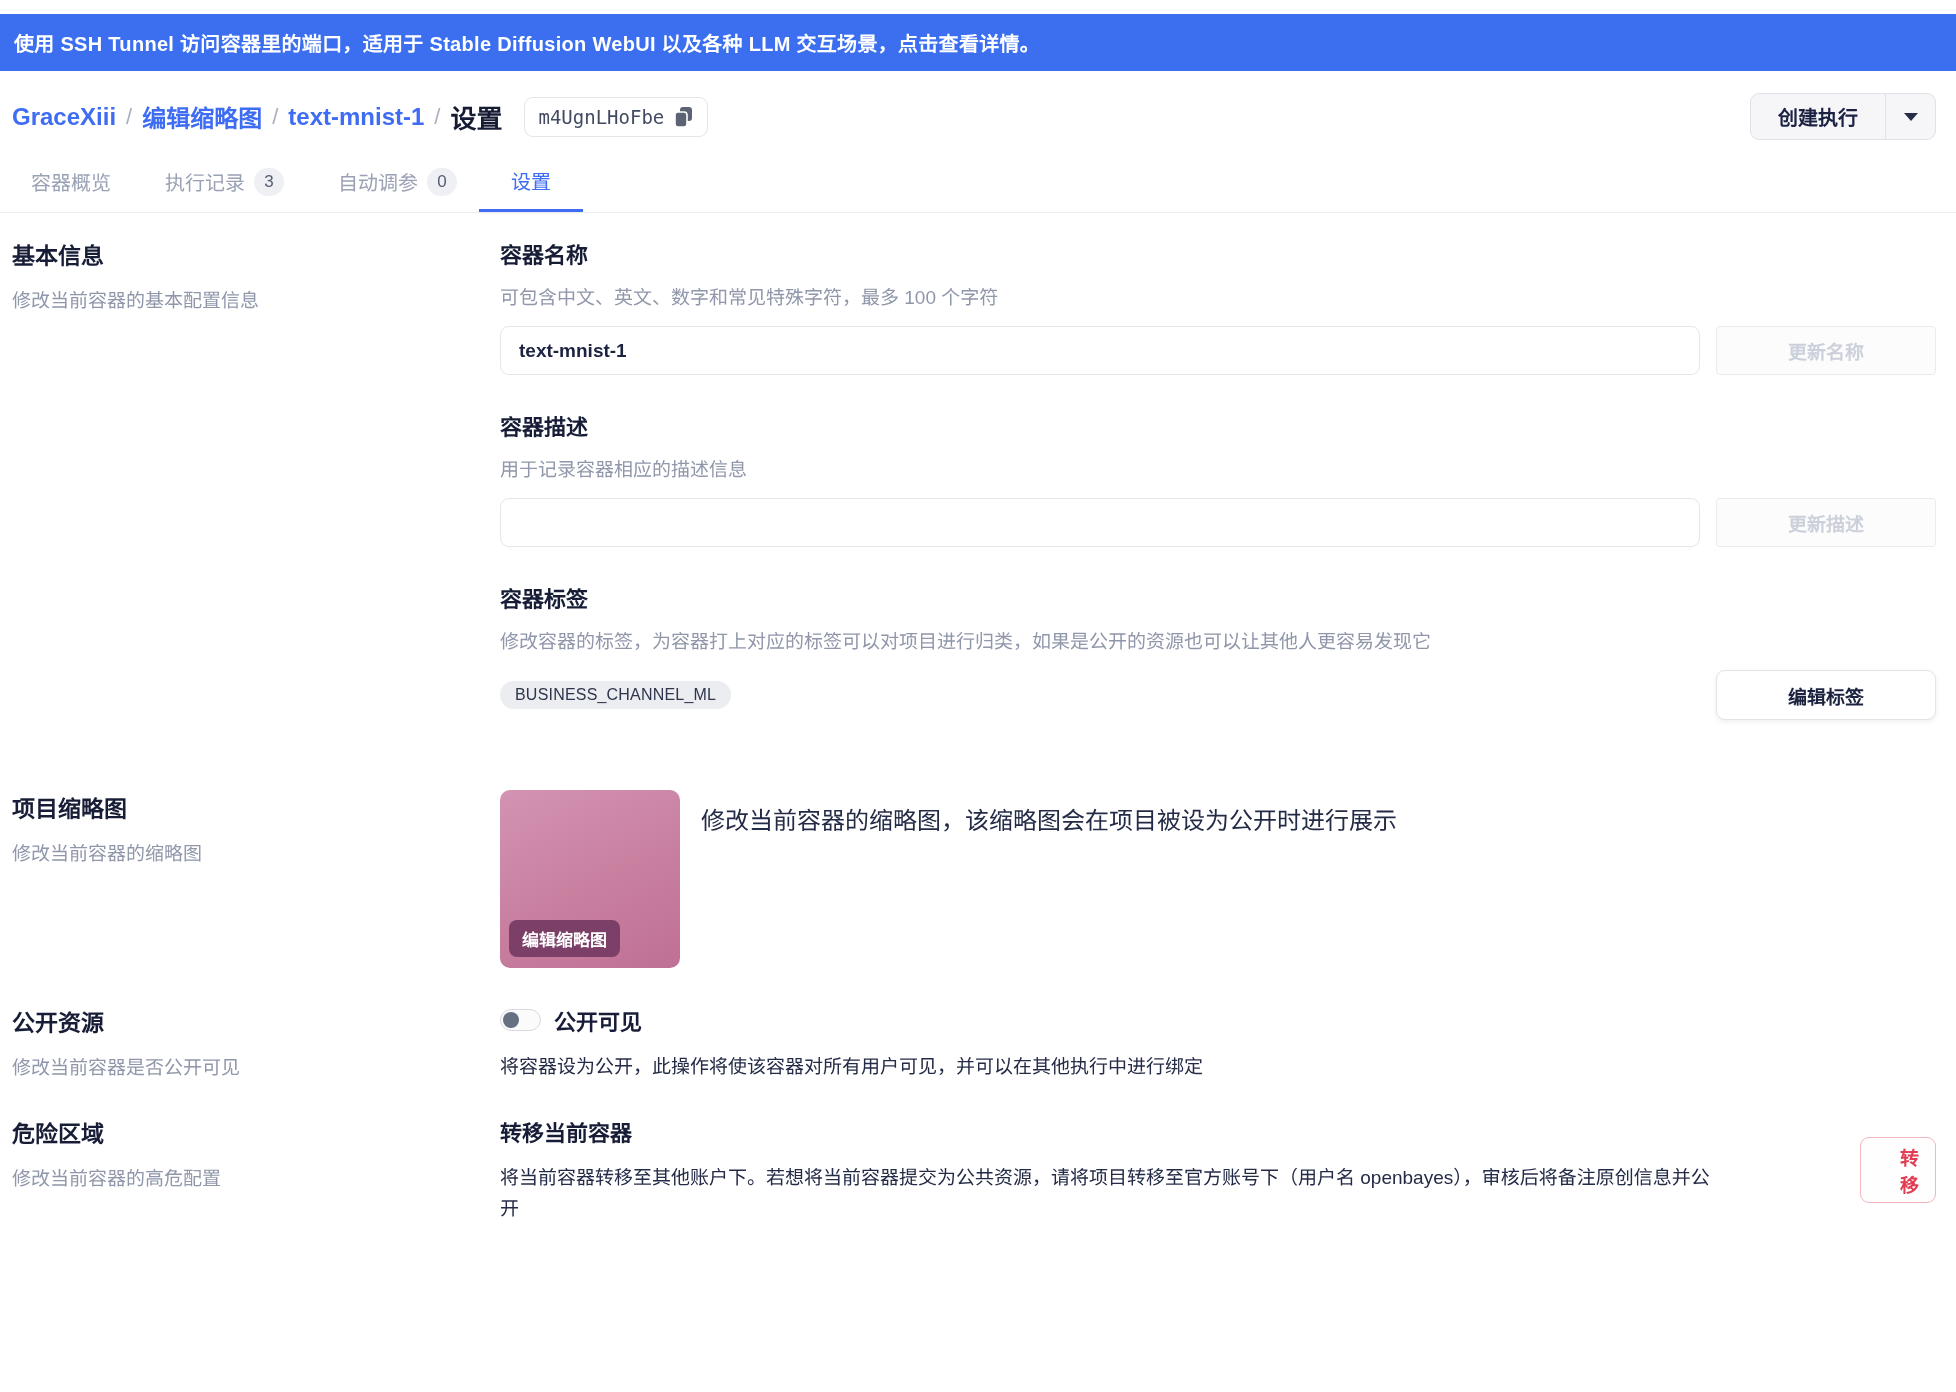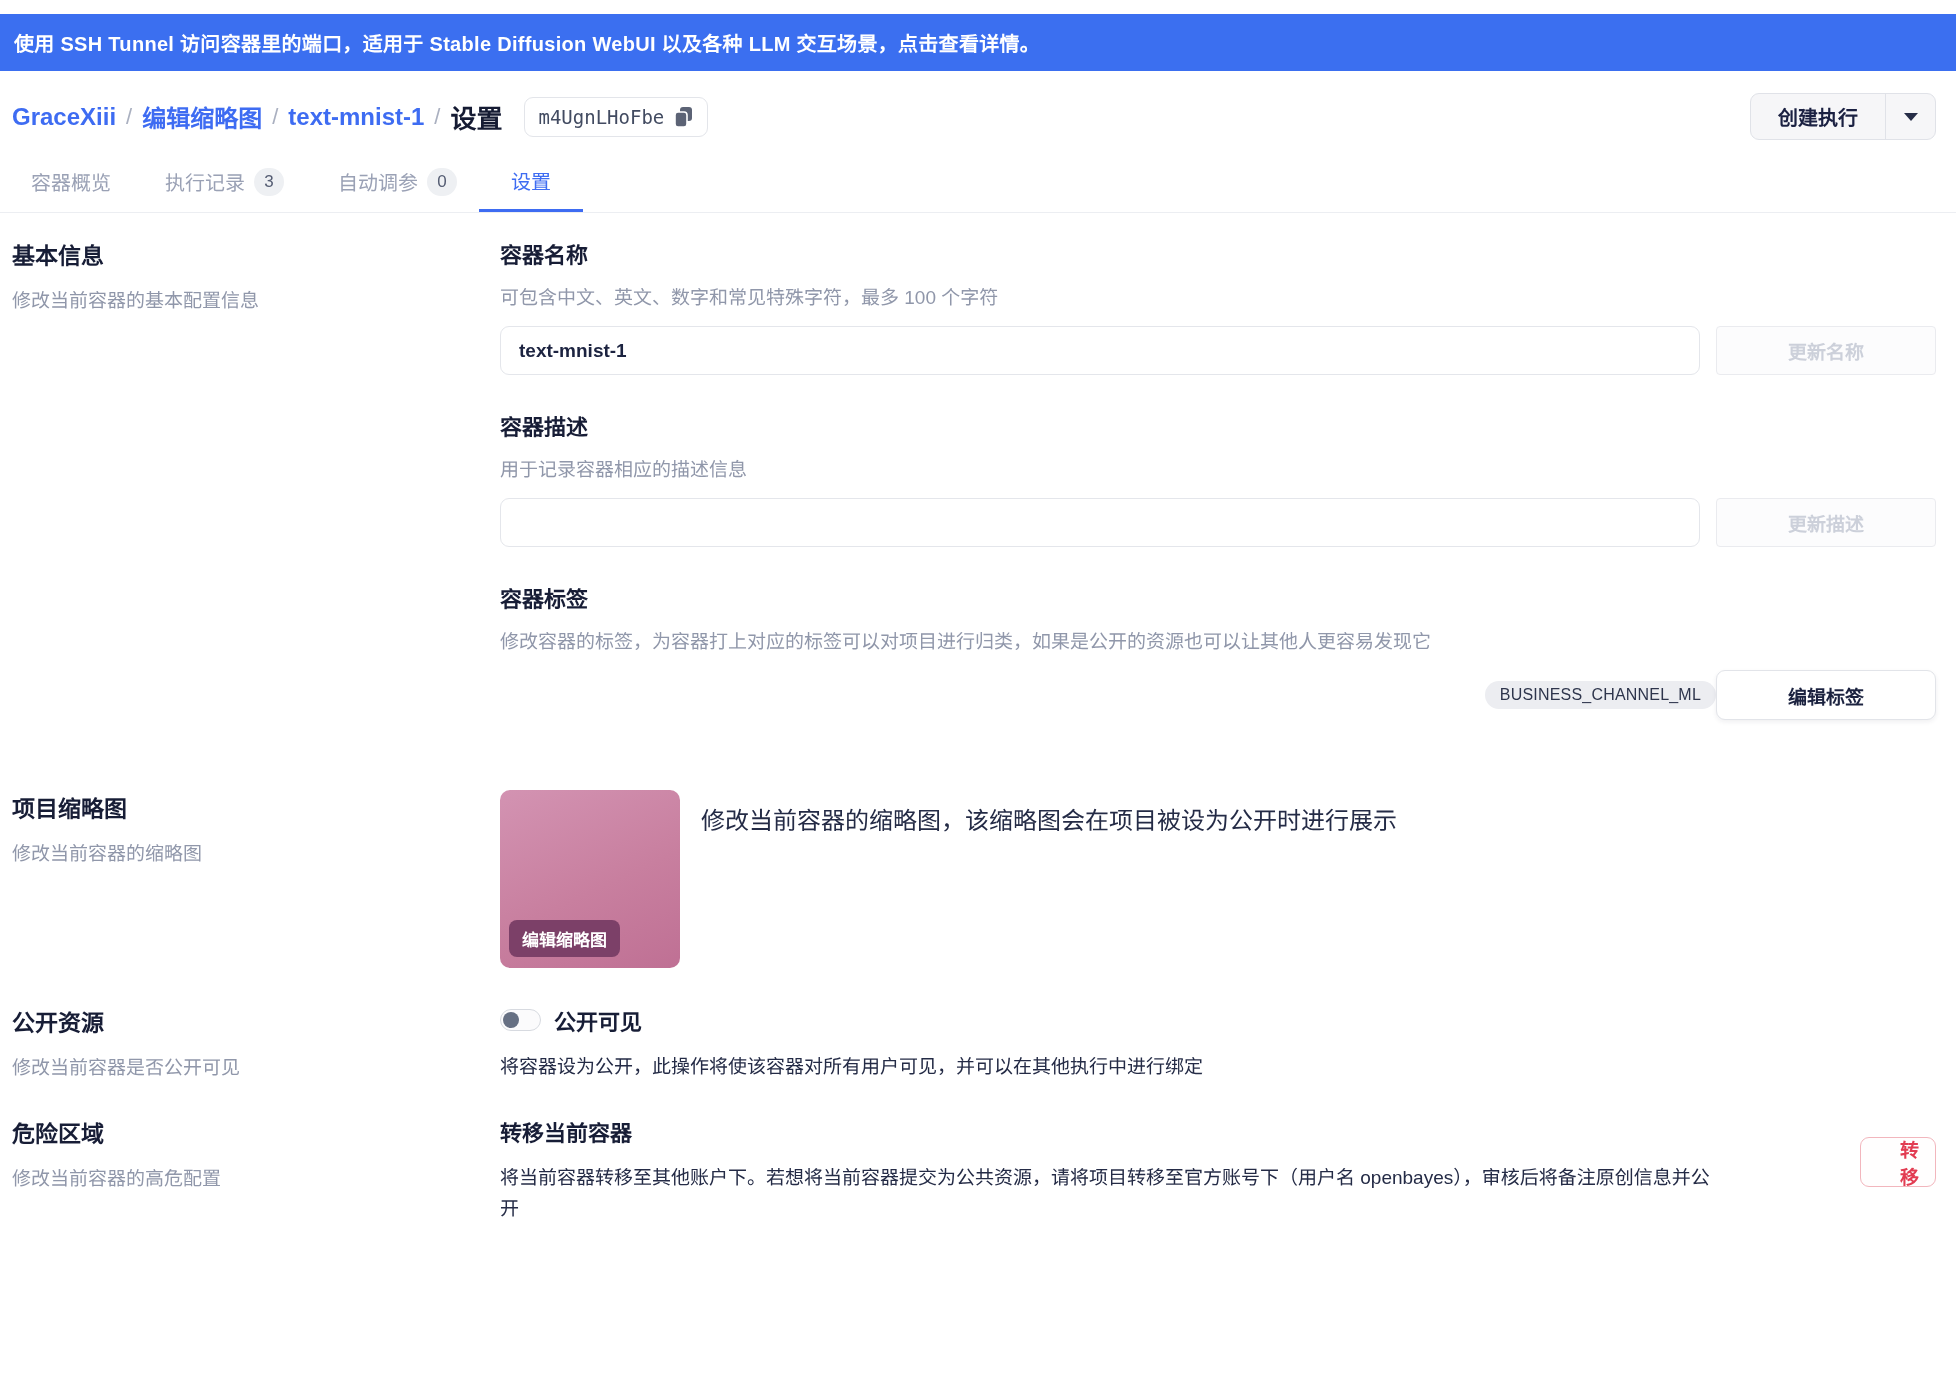--- a/index.html
+++ b/index.html
@@ -53,21 +53,21 @@
   .text-input { flex:1; height:49px; border:1px solid #e4e6eb; border-radius:9px; padding:0 18px;
     font-size:19px; font-weight:700; color:#1c2340; outline:none; background:#fff;
     font-family:"Liberation Sans","DejaVu Sans",sans-serif; }
   .btn-disabled { width:220px; height:49px; border:1px solid #eaebef; border-radius:4px; background:#fcfcfd;
     color:#ccd0da; font-size:19px; font-weight:700; display:flex; align-items:center; justify-content:center;
     cursor:not-allowed; }
   .btn-plain { width:220px; height:50px; border:1px solid #e2e4e9; border-radius:9px; background:#fff;
     color:#1c2340; font-size:19px; font-weight:700; display:flex; align-items:center; justify-content:center;
     cursor:pointer; box-shadow:0 2px 5px rgba(27,33,52,.07); }
 
-  .tag-row { display:flex; align-items:center; justify-content:flex-end; margin-top:17px; }
+  .tag-row { display:flex; align-items:center; justify-content:space-between; margin-top:17px; }
   .tag-pill { background:#ecedf1; border-radius:15px; height:28px; display:inline-flex; align-items:center;
     padding:0 15px; font-size:16px; color:#2e354c; letter-spacing:.2px; }
 
   .select-box { flex:1; height:49px; border:1px solid #e4e6eb; border-radius:9px; padding:0 20px;
     display:flex; align-items:center; justify-content:space-between; cursor:pointer; background:#fff; }
   .select-value { font-size:19px; color:#1c2340; }
   .chevron-down { width:11px; height:11px; border-right:2.2px solid #333a4e; border-bottom:2.2px solid #333a4e;
     transform:rotate(45deg) translateY(-3px); }
 
   
@@ -85,21 +85,21 @@
   .toggle-knob { position:absolute; left:2px; top:1.8px; width:16px; height:16px; border-radius:50%;
     background:#667083; }
   .toggle-label { font-size:22px; font-weight:700; color:#171d36; }
   .public-desc { margin-top:15px; font-size:19px; color:#242b46; }
 
   
   .danger-block { display:flex; align-items:flex-start; gap:38px; }
   .danger-texts { flex:1; }
   .danger-title { font-size:22px; font-weight:700; color:#171d36; }
   .danger-desc { margin-top:15px; font-size:19px; color:#242b46; line-height:31px; max-width:1210px; }
-  .btn-danger { width:76px; height:50px; border:1.5px solid #f2b6bd; border-radius:9px; background:#fffefe;
+  .btn-danger { width:76px; height:66px; border:1.5px solid #f2b6bd; border-radius:9px; background:#fffefe;
     color:#e23c52; font-size:19px; font-weight:700; display:flex; align-items:center; justify-content:center;
     cursor:pointer; flex:none; margin-top:22px;padding-left:39px; }
   .danger-gap { height:40px; }
 </style>
 </head>
 <body>
 
 <div class="page">
 
   <div class="top-strip"></div>

